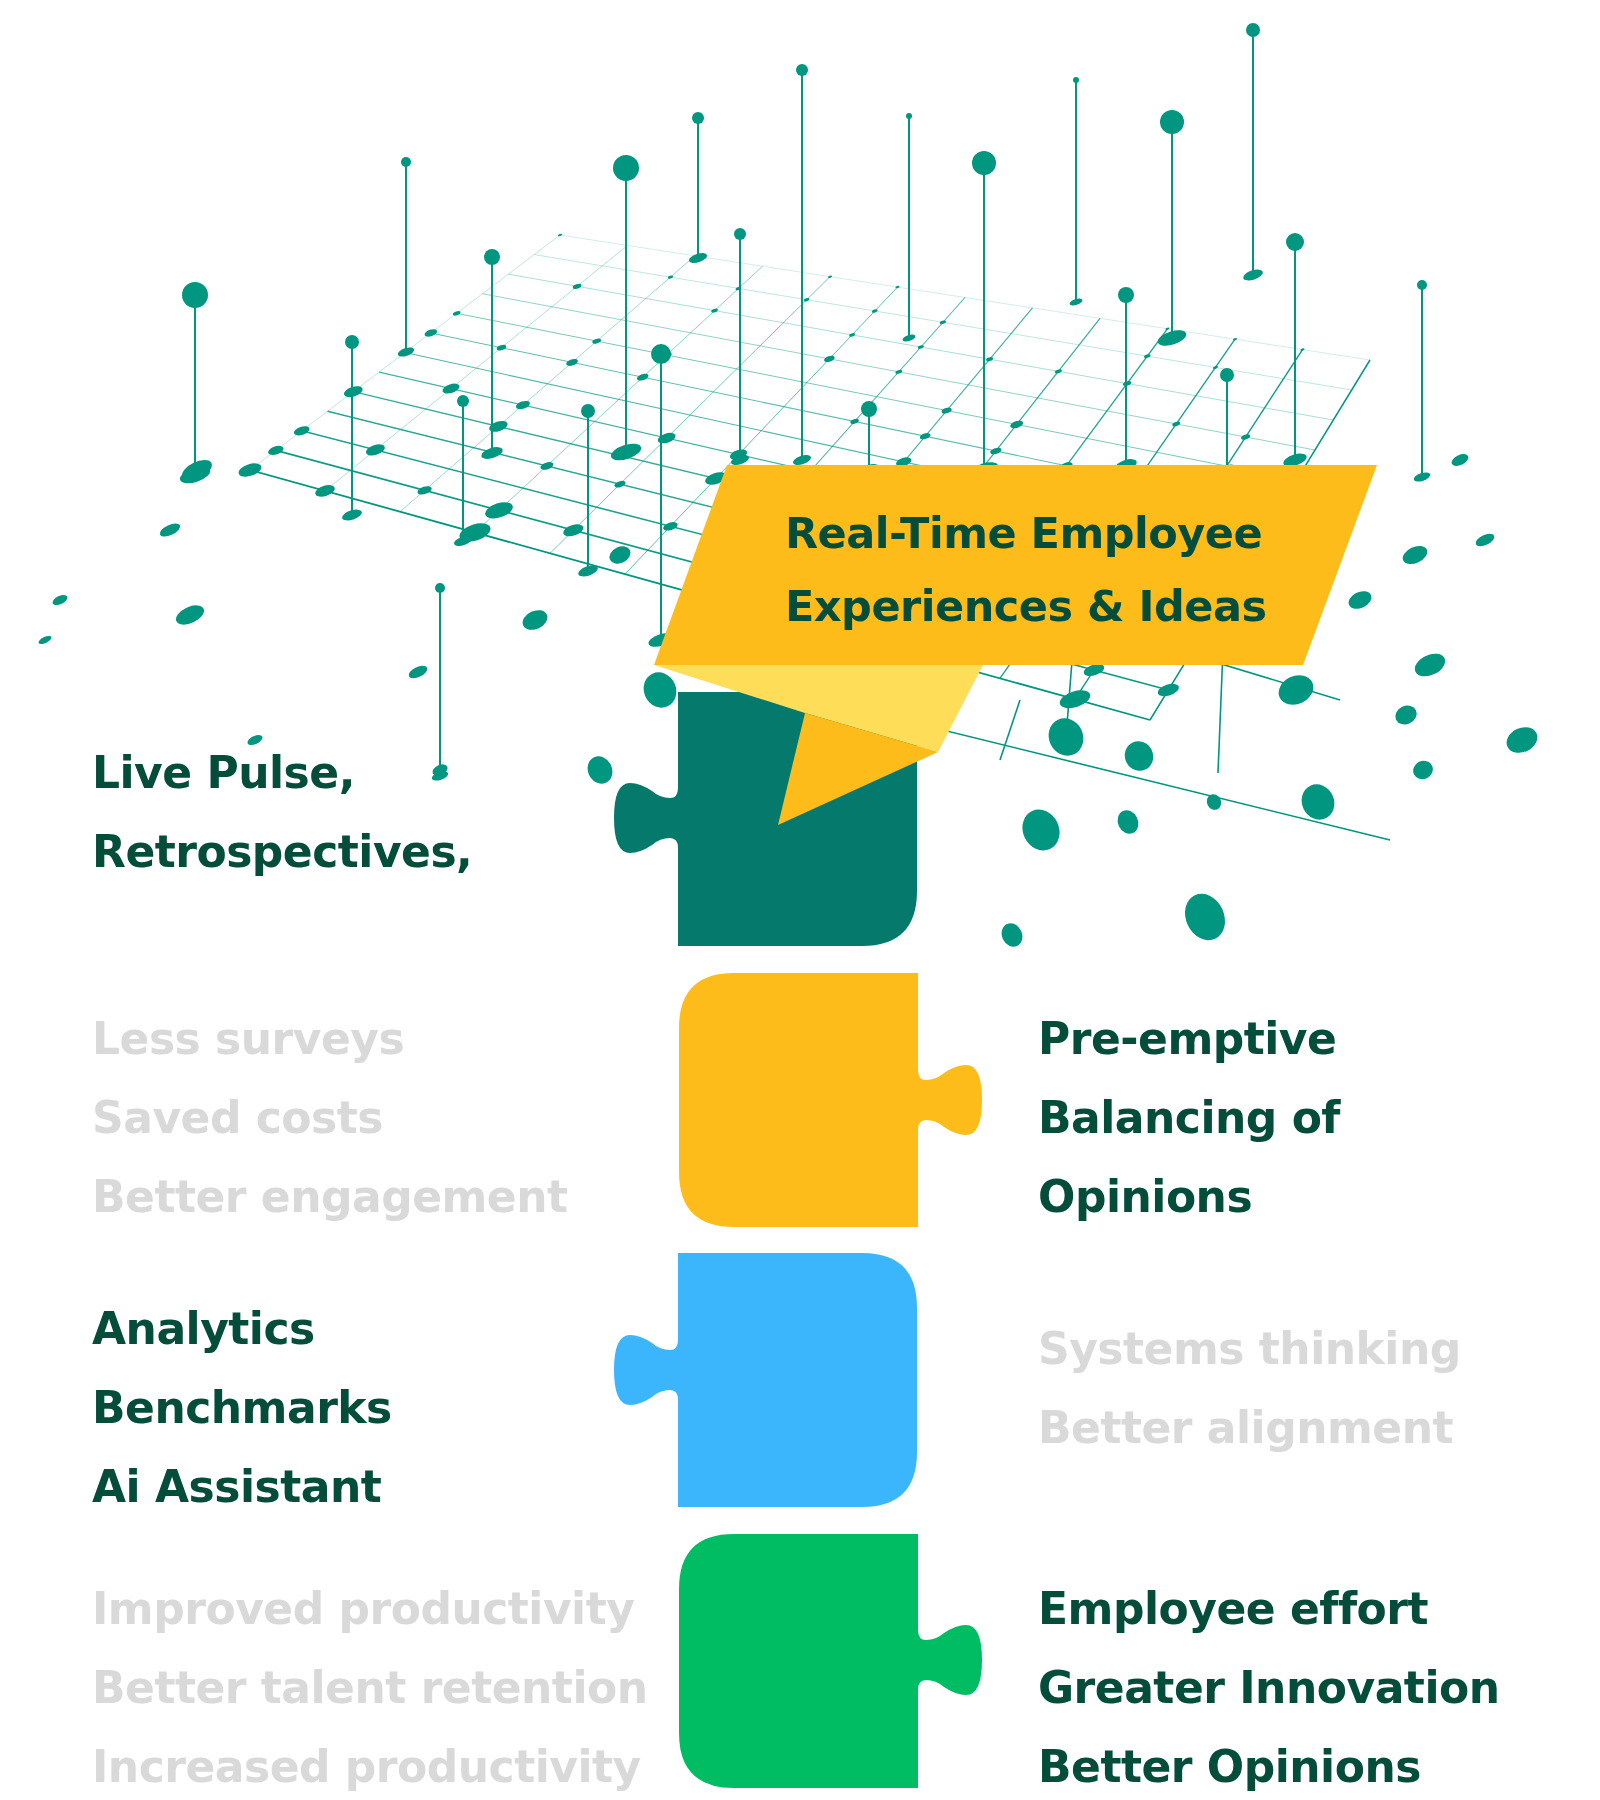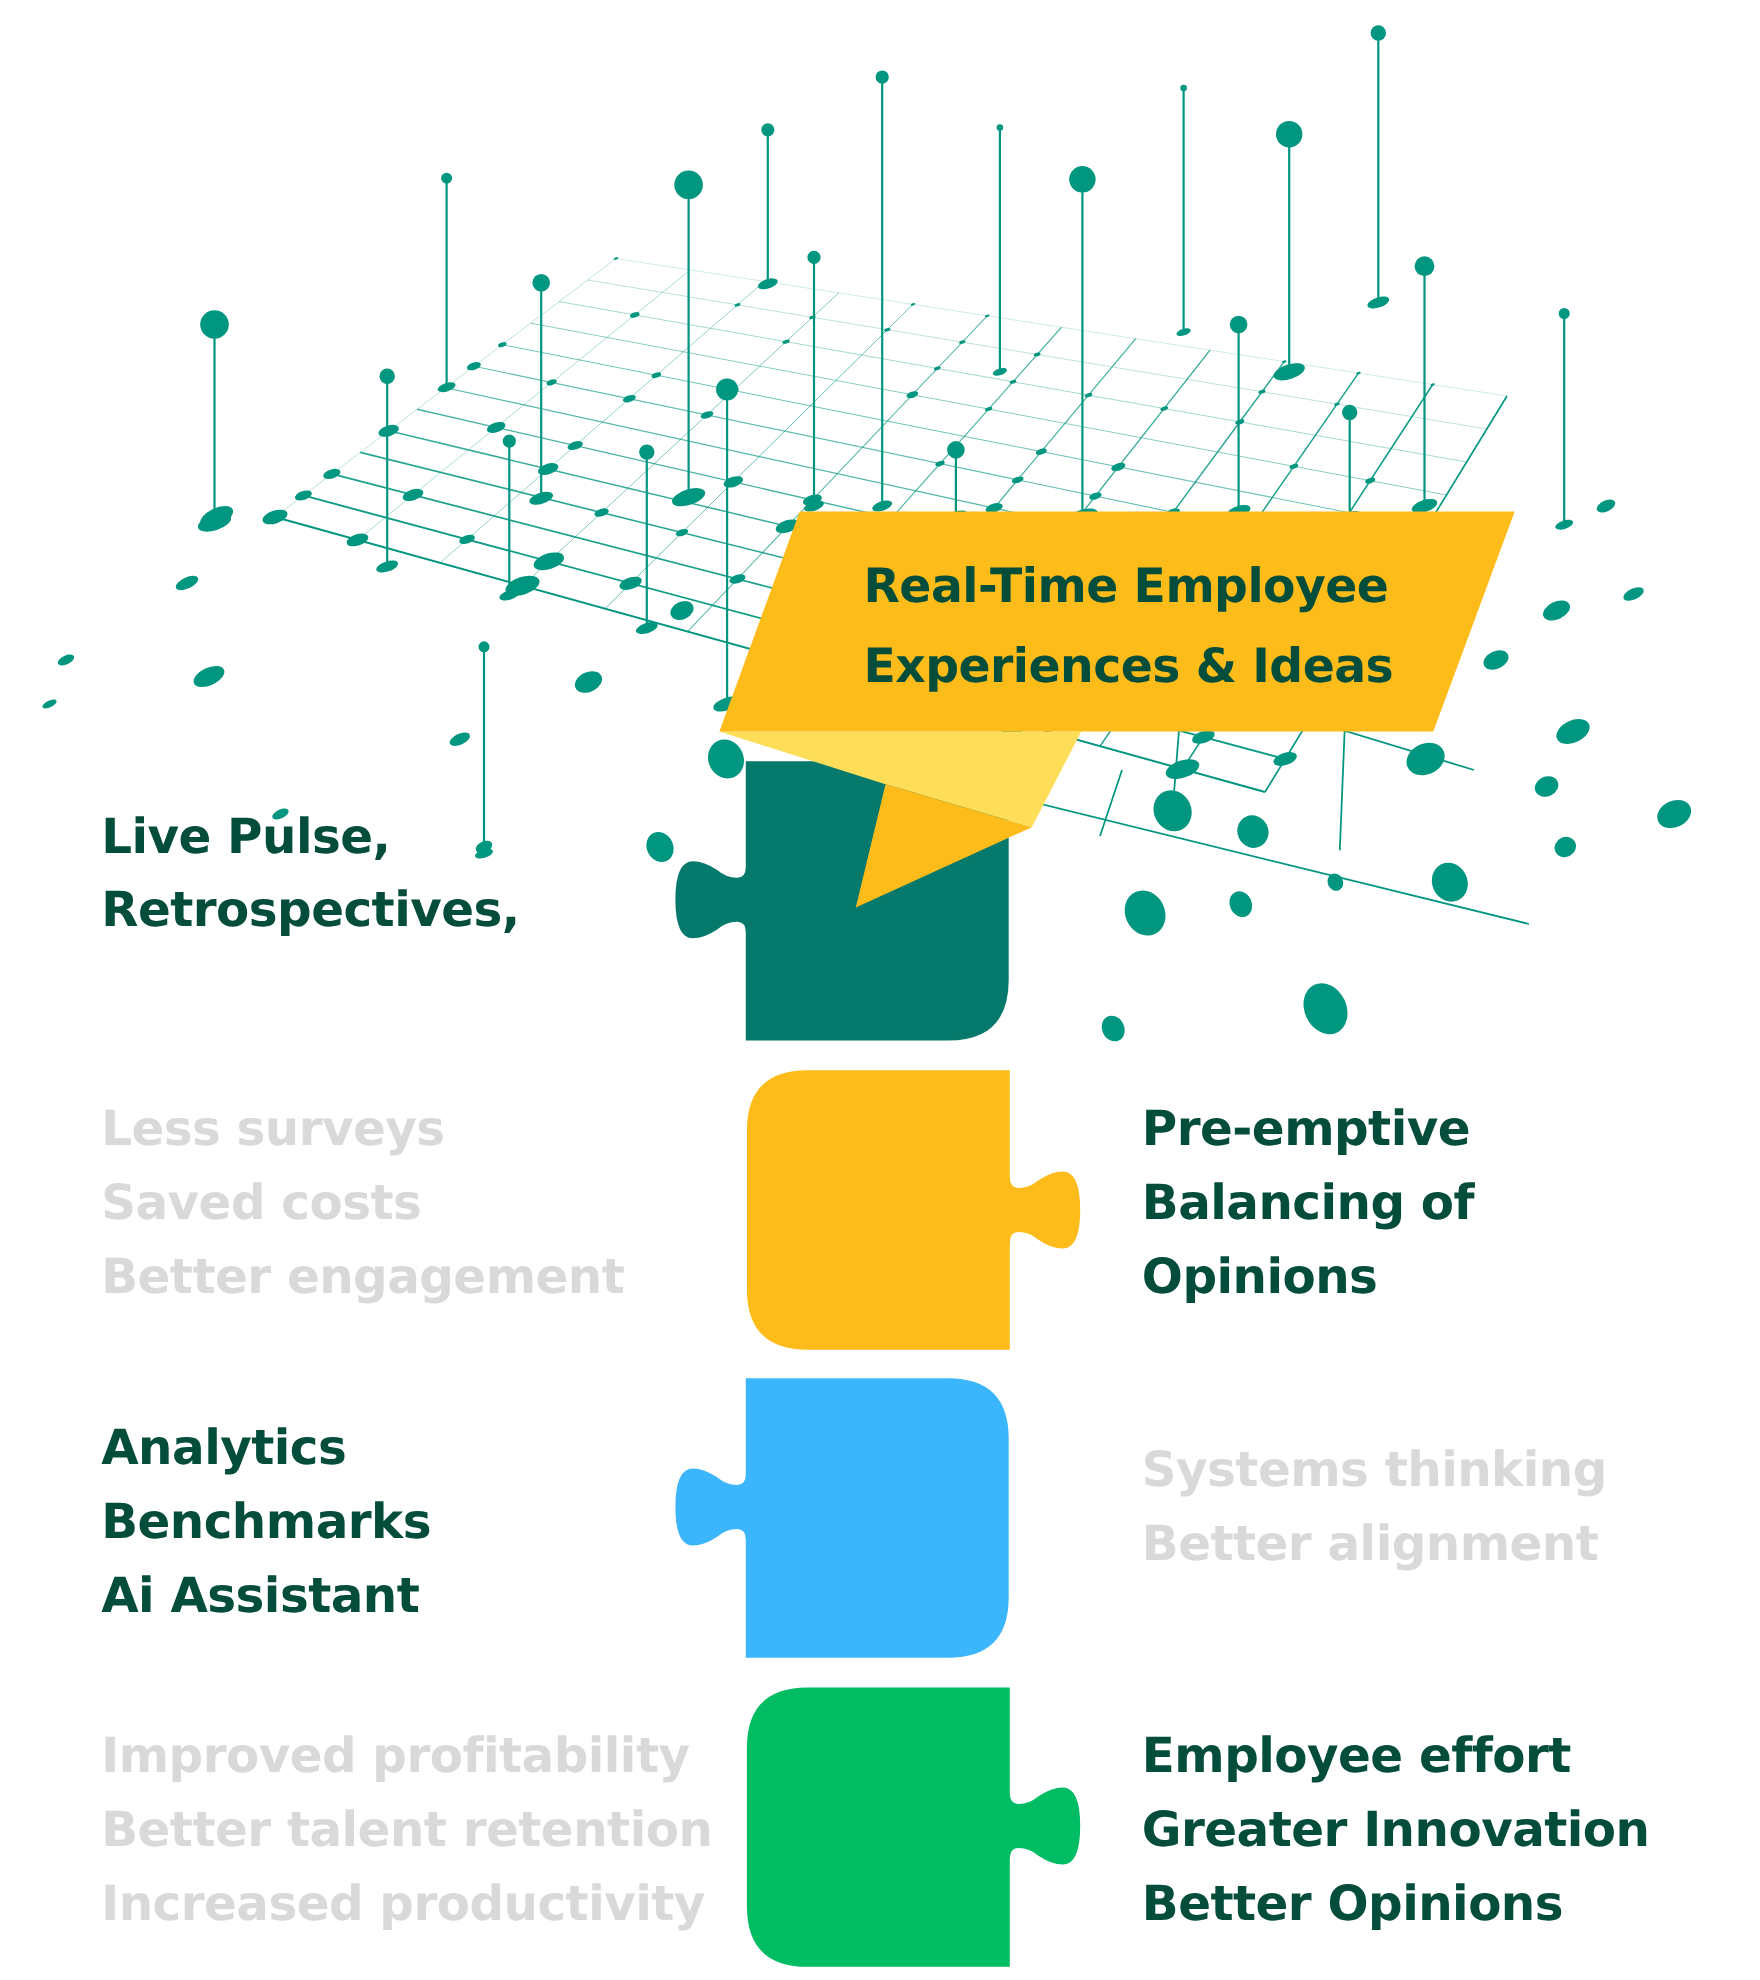--- a/index.html
+++ b/index.html
@@ -1,21 +1,21 @@
 <!DOCTYPE html>
 <html><head>
 <meta charset="utf-8">
 <style>
   html, body { margin: 0; padding: 0; background: #ffffff; }
   body { width: 1600px; height: 1800px; position: relative; overflow: hidden;
          font-family: "DejaVu Sans", "Liberation Sans", sans-serif; }
   #art { position: absolute; left: 0; top: 0; width: 1600px; height: 1800px; }
   .text-block { position: absolute; font-weight: bold; font-size: 44px; line-height: 67px;
                 letter-spacing: -0.5px; white-space: nowrap; }
-  .text-block .line { display: block; }
+  .text-block .line { display: block; margin-top: 12px; }
   .dark { color: #044d3b; }
   .banner-title { position: absolute; left: 745px; top: 497px; font-weight: bold; font-size: 43px;
                   line-height: 73px; letter-spacing: -0.5px; white-space: nowrap; }
   .banner-title .line { display: block; }
 </style>
 </head>
 <body>
 
 <svg id="art" viewBox="0 0 1600 1800" xmlns="http://www.w3.org/2000/svg">
   <g id="network">
@@ -272,21 +272,21 @@
   <span class="line">Analytics</span>
   <span class="line">Benchmarks</span>
   <span class="line">Ai Assistant</span>
 </div>
 <div class="text-block" id="tb-2-right" style="left: 1038px; top: 1303px; color: rgb(217, 217, 217);">
   <span class="line">Systems thinking</span>
   <span class="line">Better alignment</span>
 </div>
 
 <div class="text-block" id="tb-3-left" style="left: 92px; top: 1563px; color: rgb(217, 217, 217);">
-  <span class="line">Improved profitability</span>
+  <span class="line">Improved productivity</span>
   <span class="line">Better talent retention</span>
   <span class="line">Increased productivity</span>
 </div>
 <div class="text-block" id="tb-3-right" style="left: 1038px; top: 1563px; color: rgb(4, 77, 59);">
   <span class="line">Employee effort</span>
   <span class="line">Greater Innovation</span>
   <span class="line">Better Opinions</span>
 </div>
 
 </body></html>

